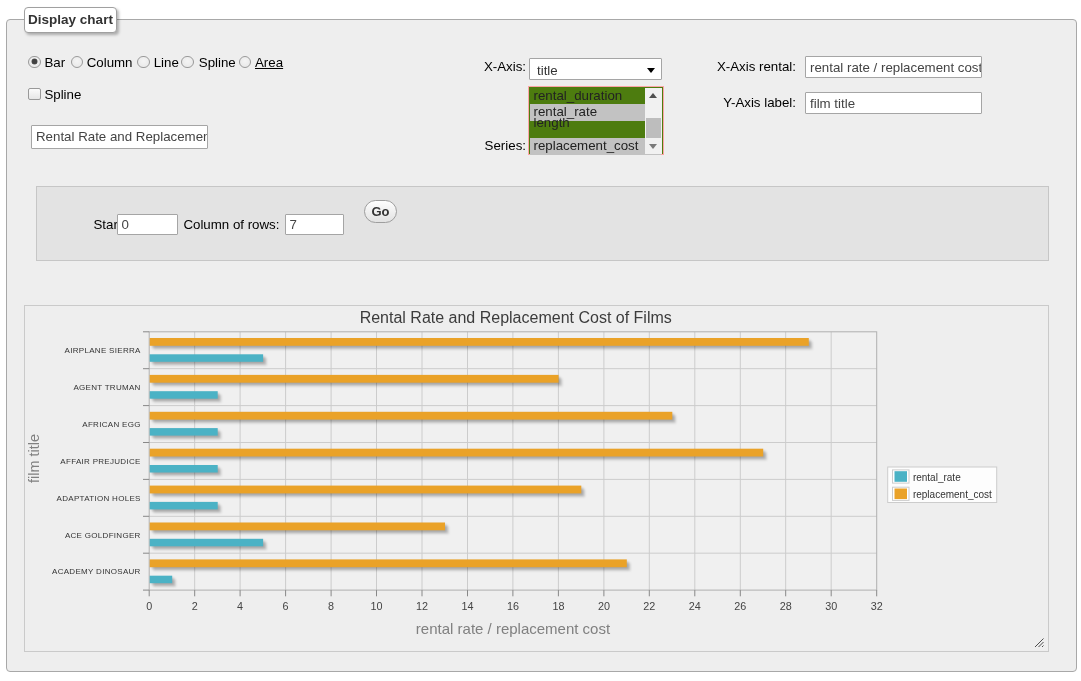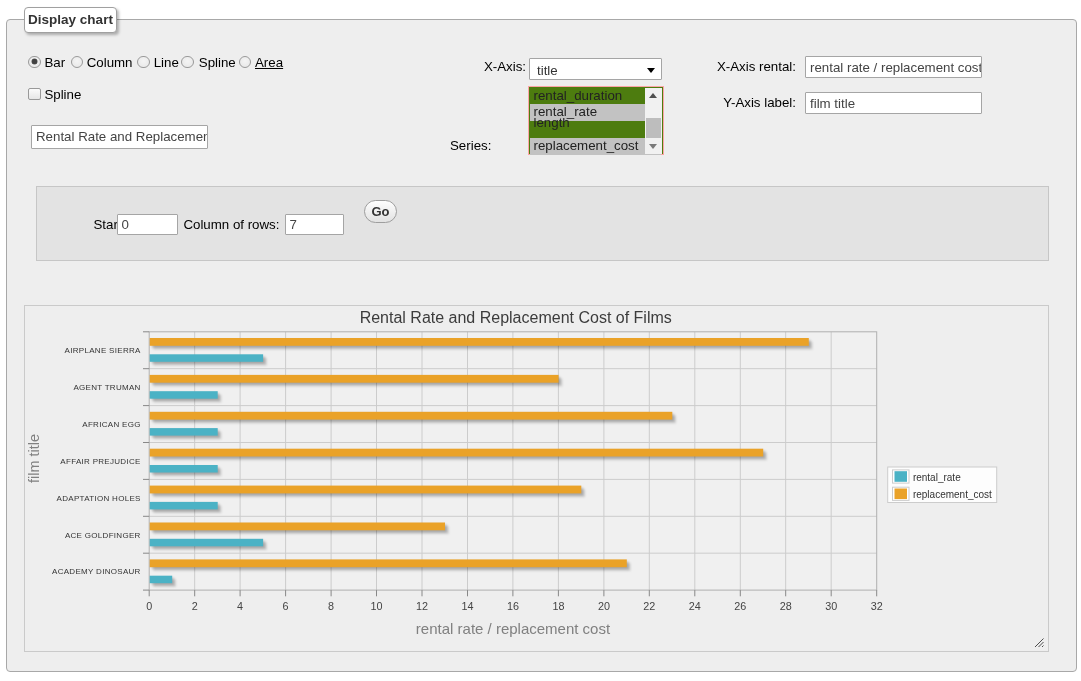--- a/index.html
+++ b/index.html
@@ -48,21 +48,21 @@
 <div class="abs lbl" style="left:44.4px; top:88px;">Spline</div>
 
 <div class="abs tinput" style="left:31px; top:125px; width:176.5px; height:23.5px; line-height:22px;">Rental Rate and Replacement Cost of Films</div>
 
 <div class="abs lbl" style="left:450px; top:60px; width:76px; text-align:right;">X-Axis:</div>
 <div id="sel" class="abs">
     <span class="stxt">title</span>
     <span class="arrow"></span>
   </div>
 
-<div class="abs lbl" style="left:450px; top:138.5px; width:76px; text-align:left;">Series:</div>
+<div class="abs lbl" style="left:450px; top:138.5px; width:76px; text-align:right;">Series:</div>
 <div id="listbox" class="abs">
   <div class="opt" style="top:1px;">rental_duration</div>
   <div class="opt selected" style="top:17.8px;">rental_rate</div>
   <div class="opt" style="top:28px;">length</div>
   <div class="opt selected" style="top:51.4px;">replacement_cost</div>
   <div id="sbar">
     <div class="btn" style="top:0;">
         <span class="tri-up"></span>
       </div>
     <div id="thumb"></div>

